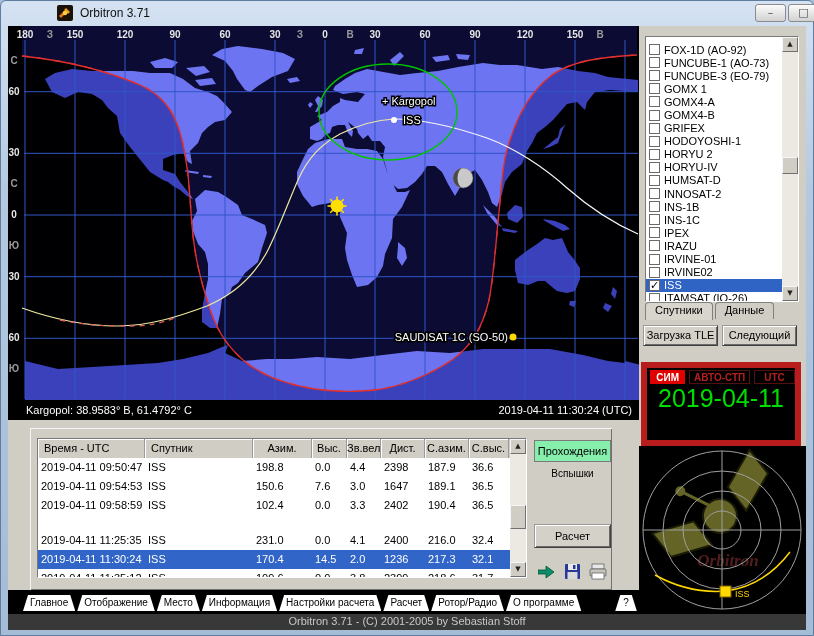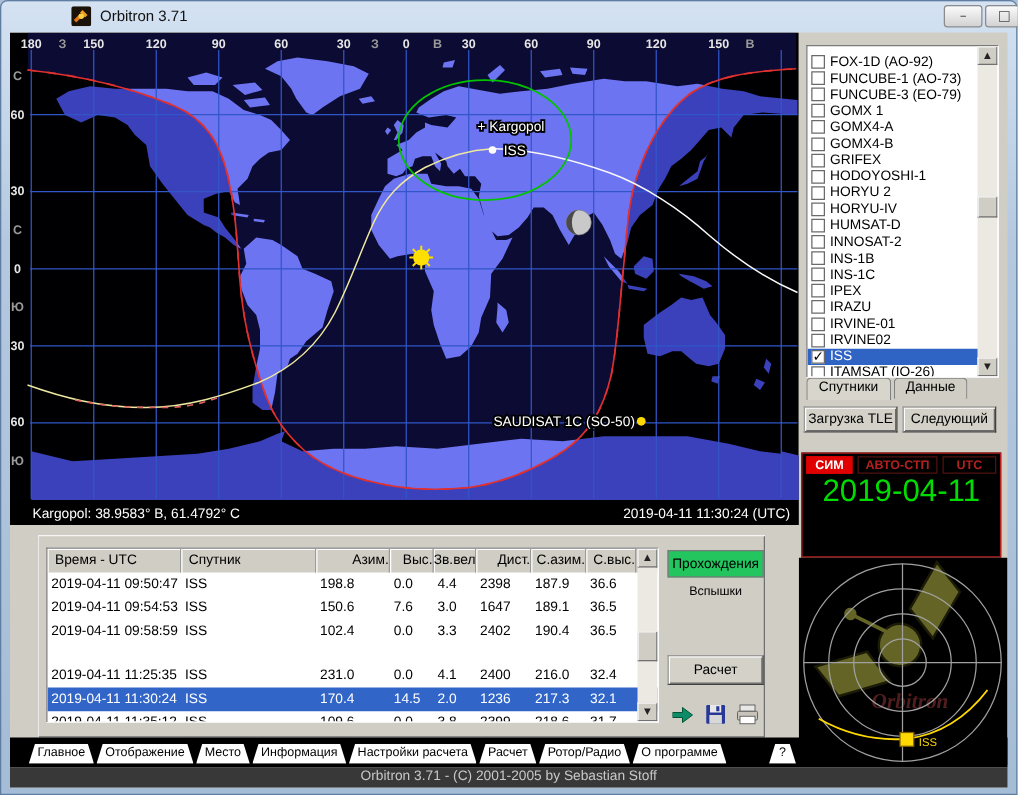--- a/index.html
+++ b/index.html
@@ -29,41 +29,41 @@
 .panel-tabs { position:absolute; left:645px; top:302px; display:flex; }
 .ptab { height:17px; padding:1px 9px 0; font-size:11px; background:#d0cdc4; border:1px solid #808080; border-bottom:none; border-radius:4px 4px 0 0; margin-right:2px; }
 .ptab.active { background:#d8d5cc; height:18px; }
 
 .btn { position:absolute; background:#d4d1c8; border:1px solid; box-shadow:inset 1px 1px 0 #fff, inset -1px -1px 0 #6a6a6a; border-color:#9a9a9a #404040 #404040 #9a9a9a; font-size:11px; text-align:center; color:#000; }
 .btn span::first-letter { text-decoration:underline; }
 #btn-tle { left:643px; top:325px; width:75px; height:21px; line-height:19px; }
 #btn-next { left:722px; top:325px; width:75px; height:21px; line-height:19px; }
 #btn-calc { left:534px; top:524px; width:77px; height:24px; line-height:22px; }
 
-.clock { position:absolute; left:641px; top:362px; width:160px; height:84px; background:#000; border:1px solid #b91c1c; }
+.clock { position:absolute; left:641px; top:362px; width:160px; height:84px; background:#000; border:6px solid #b91c1c; }
 .modes { display:flex; margin:2px 0 0 3px; height:14px; gap:4px; }
 .mode { font-size:10px; font-weight:bold; color:#b32020; text-align:center; line-height:13px; border:1px solid rgba(150,30,30,0.55); }
 .mode.selected { background:#e00000; color:#fff; border-color:#e00000; }
 .m0 { width:37px; } .m1 { width:64px; } .m2 { width:43px; }
 .clock-time { font-size:26px; color:#00dd00; text-align:center; letter-spacing:1px; margin-top:2px; }
 .clock-date { font-size:25px; color:#00dd00; text-align:center; }
 
 .tpanel { position:absolute; left:30px; top:428px; width:582px; height:162px; background:#d0cdc4; box-shadow:inset 1px 1px 0 #f5f5f5, inset -1px -1px 0 #707070; }
 .ptable { position:absolute; left:37px; top:438px; width:490px; height:140px; background:#fff; border:1px solid; border-color:#7a7a7a #fff #fff #7a7a7a; overflow:hidden; }
 .thead { display:flex; height:19px; background:#d0cdc4; }
 .th { font-size:11px; line-height:18px; padding-left:6px; border-right:1px solid #9a9a9a; box-shadow:inset 1px 1px 0 #fff; white-space:nowrap; overflow:hidden; flex:none; }
-.th.num { text-align:right; padding-left:0; }
+.th.num { text-align:center; padding-left:0; }
 .trow { display:flex; height:19.2px; }
 .trow.gap { height:15px; }
 .trow.selected { background:#3166c8; color:#fff; }
 .td { font-size:11px; line-height:19px; padding-left:3px; white-space:nowrap; overflow:hidden; flex:none; }
 .c0 { width:107px; } .c1 { width:108px; } .c2 { width:59px; } .c3 { width:35px; } .c4 { width:34px; } .c5 { width:44px; } .c6 { width:44px; } .c7 { width:40px; }
 .tsb { position:absolute; right:0; top:0; width:16px; height:138px; background:#ece9e2; }
 
-.pass-box { position:absolute; left:534px; top:440px; width:77px; height:22px; background:#22c55e; border:1px solid #7a7a7a; font-size:11px; text-align:center; line-height:20px; }
+.pass-box { position:absolute; left:534px; top:440px; width:77px; height:22px; background:#86efac; border:1px solid #7a7a7a; font-size:11px; text-align:center; line-height:20px; }
 .flare-label { position:absolute; left:534px; top:468px; width:77px; font-size:10px; text-align:center; }
 .icons { position:absolute; }
 
 .bstrip { position:absolute; left:8px; top:590px; width:798px; height:24px; background:#000; }
 .btabs { position:absolute; left:23px; top:595px; display:flex; gap:2px; }
 .btab { background:#fff; color:#000; font-size:10px; padding:2px 7px 3px; clip-path:polygon(5px 0, calc(100% - 5px) 0, 100% 100%, 0 100%); }
 .btab:last-child { margin-left:32px; padding:2px 8px 3px; }
 .statusbar { position:absolute; left:8px; top:614px; width:798px; height:16px; background:#383838; color:#c8c8c8; font-size:11px; text-align:center; line-height:15px; }
 </style>
 </head>

